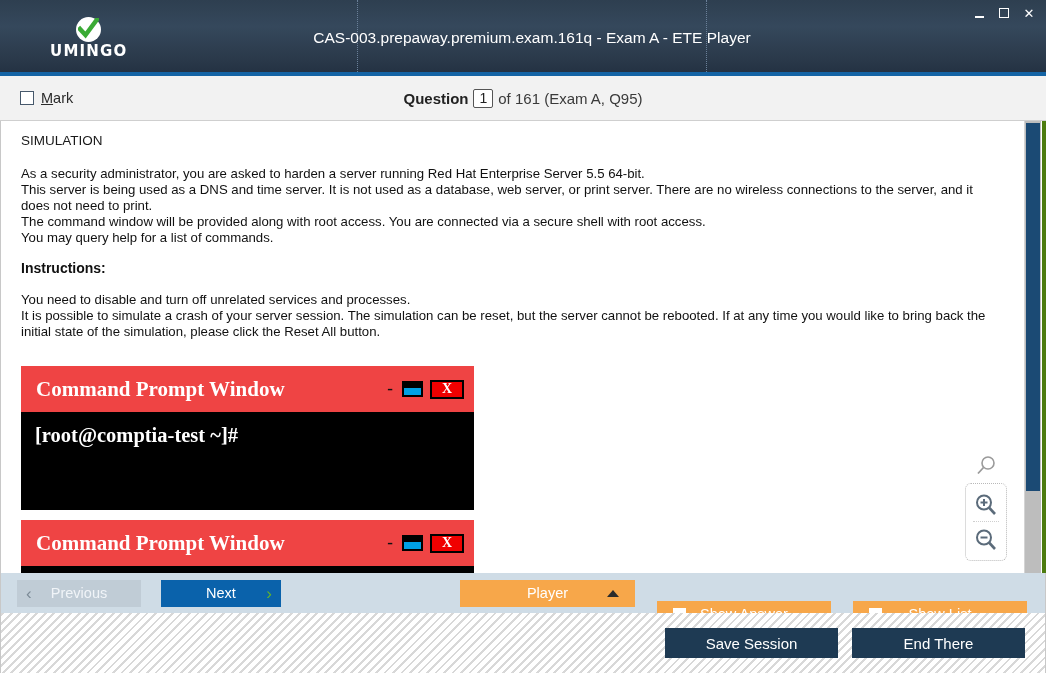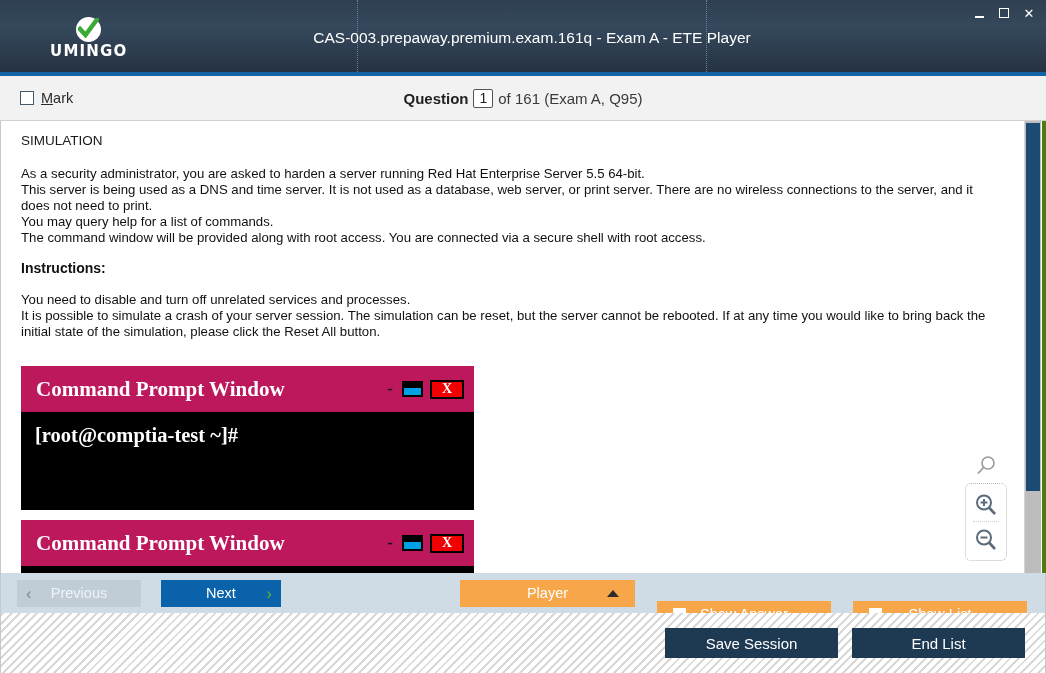--- a/index.html
+++ b/index.html
@@ -194,21 +194,21 @@
     font-size: 14px;
     font-weight: bold;
     color: #111;
     margin: 0 0 16px 0;
   }
 
   
   .cmd-stack { margin-top: 26px; }
   .cmdwin { width: 453px; }
   .cmd-title {
-    background: #be185d;
+    background: #ef4444;
     height: 46px;
     display: flex;
     align-items: center;
     padding: 0 10px 0 15px;
     box-sizing: border-box;
   }
   .cmd-title-text {
     color: #ffffff;
     font-family: "Liberation Serif", "DejaVu Serif", serif;
     font-weight: bold;
@@ -467,22 +467,22 @@
     </div>
   </div>
 
   <div class="content-outer">
     <div class="content">
       <div class="sim-title">SIMULATION</div>
 
       <div class="para">
         <div>As a security administrator, you are asked to harden a server running Red Hat Enterprise Server 5.5 64-bit.</div>
         <div>This server is being used as a DNS and time server. It is not used as a database, web server, or print server. There are no wireless connections to the server, and it does not need to print.</div>
+        <div>The command window will be provided along with root access. You are connected via a secure shell with root access.</div>
         <div>You may query help for a list of commands.</div>
-        <div>The command window will be provided along with root access. You are connected via a secure shell with root access.</div>
       </div>
 
       <div class="sec-head">Instructions:</div>
 
       <div class="para">
         <div>You need to disable and turn off unrelated services and processes.</div>
         <div>It is possible to simulate a crash of your server session. The simulation can be reset, but the server cannot be rebooted. If at any time you would like to bring back the initial state of the simulation, please click the Reset All button.</div>
       </div>
 
       <div class="cmd-stack">
@@ -572,17 +572,17 @@
       </div>
       <div class="btn btn-orange btn-check">
         <span class="cbox"></span>
         <span>Show List</span>
       </div>
     </div>
   </div>
 
   <div class="footer">
     <div class="btn btn-dark">Save Session</div>
-    <div class="btn btn-dark">End List</div>
+    <div class="btn btn-dark">End There</div>
     <div class="footer-pad"></div>
   </div>
 
 </div>
 
 </body></html>

